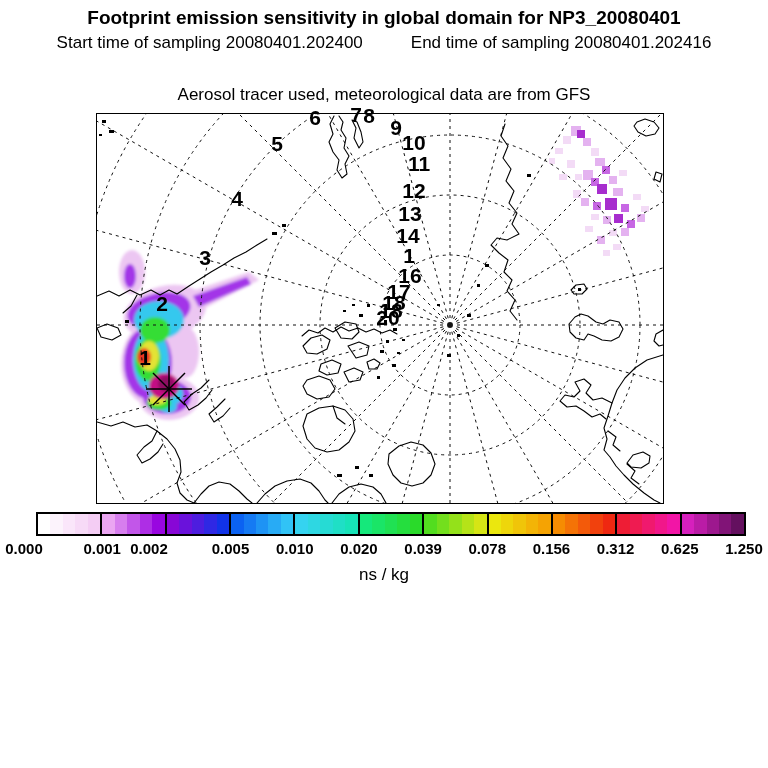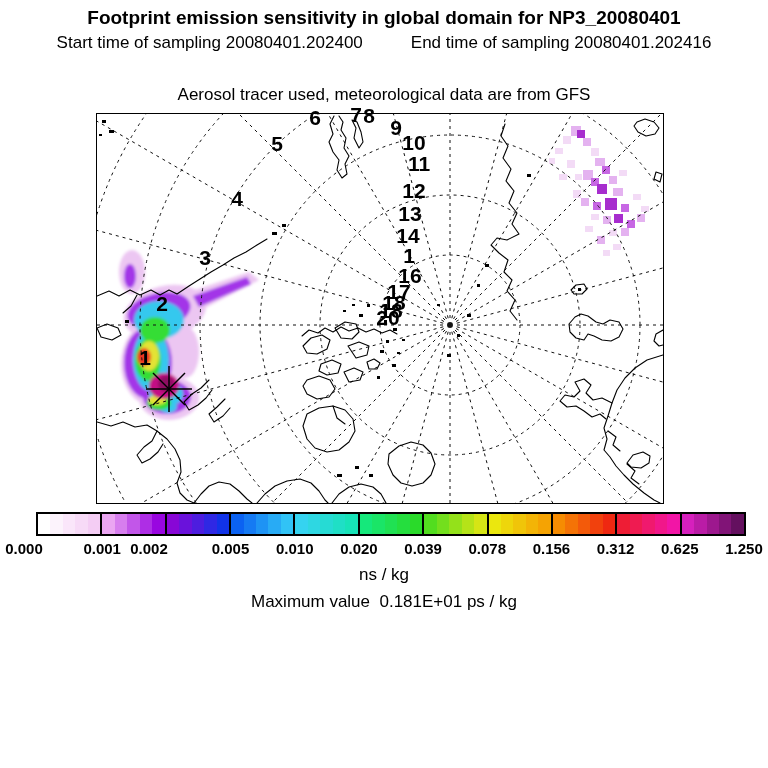--- a/index.html
+++ b/index.html
@@ -352,14 +352,13 @@
       <span class="tick" style="left: 358.909px;">0.020</span>
       <span class="tick" style="left: 423.091px;">0.039</span>
       <span class="tick" style="left: 487.273px;">0.078</span>
       <span class="tick" style="left: 551.455px;">0.156</span>
       <span class="tick" style="left: 615.636px;">0.312</span>
       <span class="tick" style="left: 679.818px;">0.625</span>
       <span class="tick" style="left: 744px;">1.250</span>
     </div>
 
   <div id="unit" class="hline">ns / kg</div>
-  <div id="maxline" class="hline">Maximum value  0.181E+01 ps / kg</div>
 </div>
 
 </body></html>

